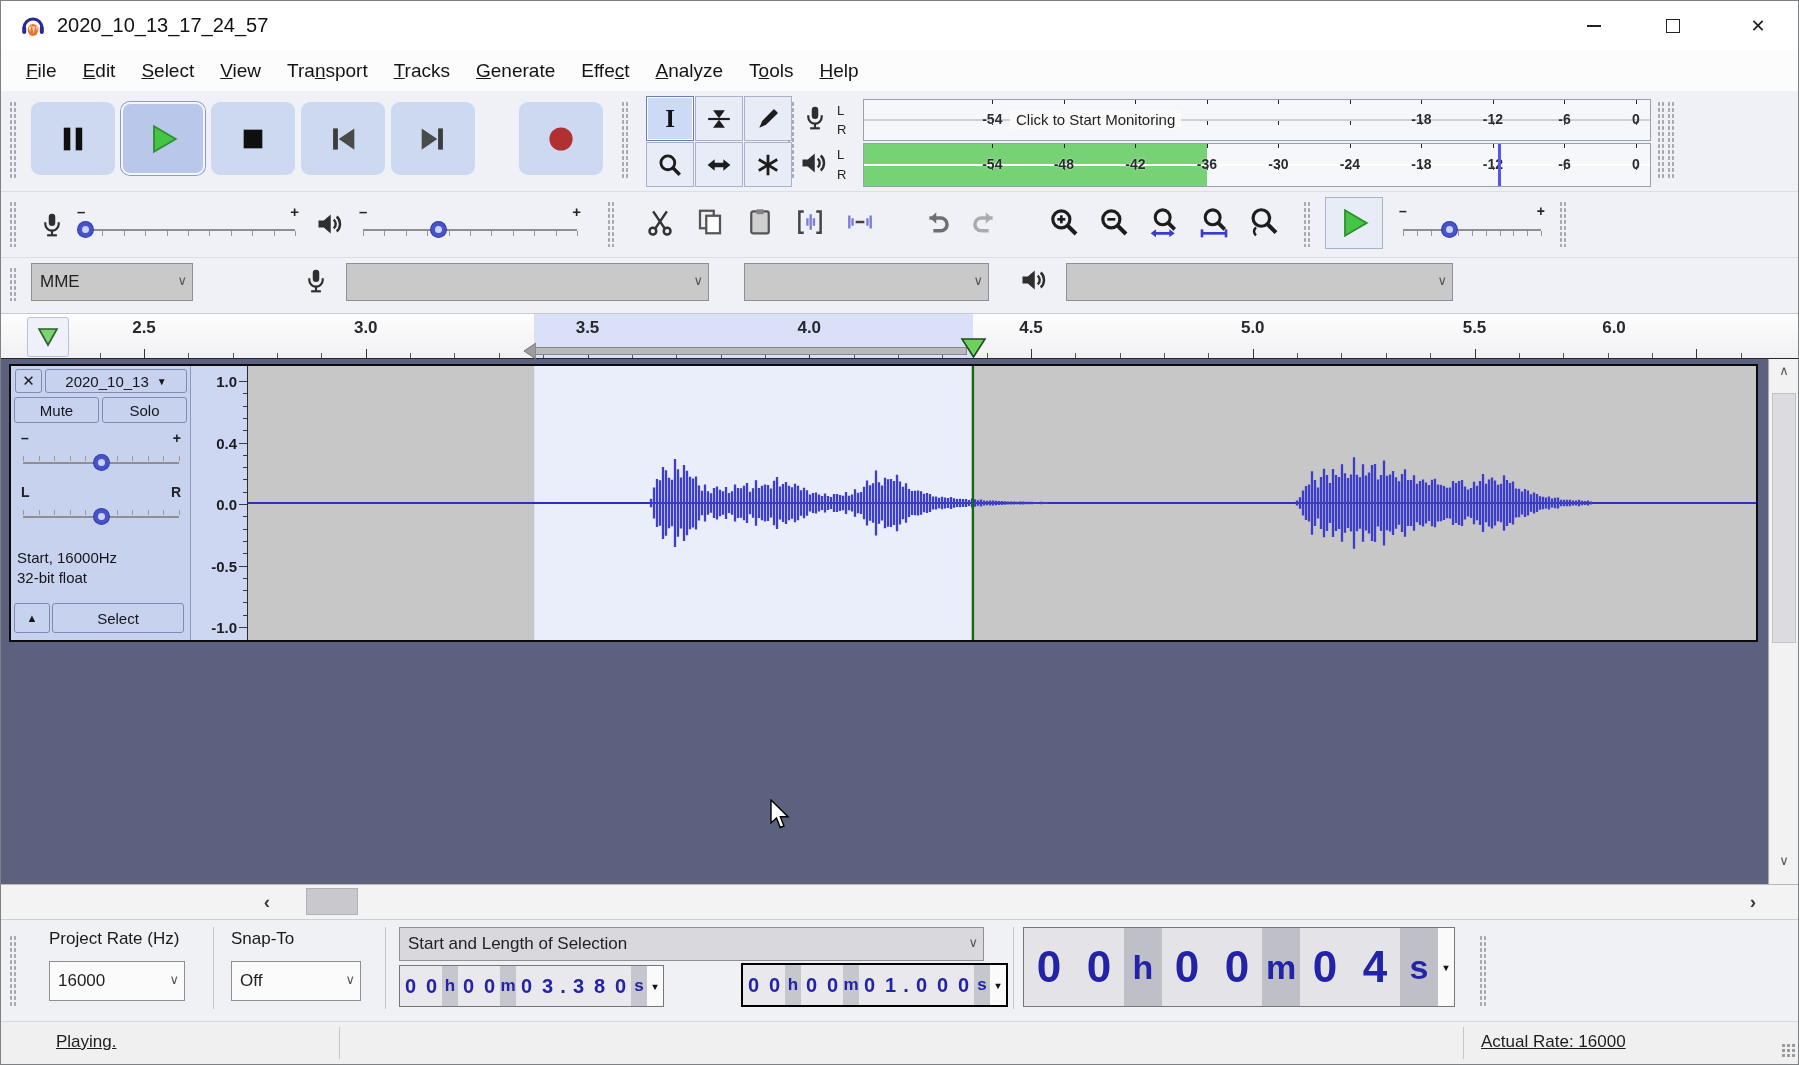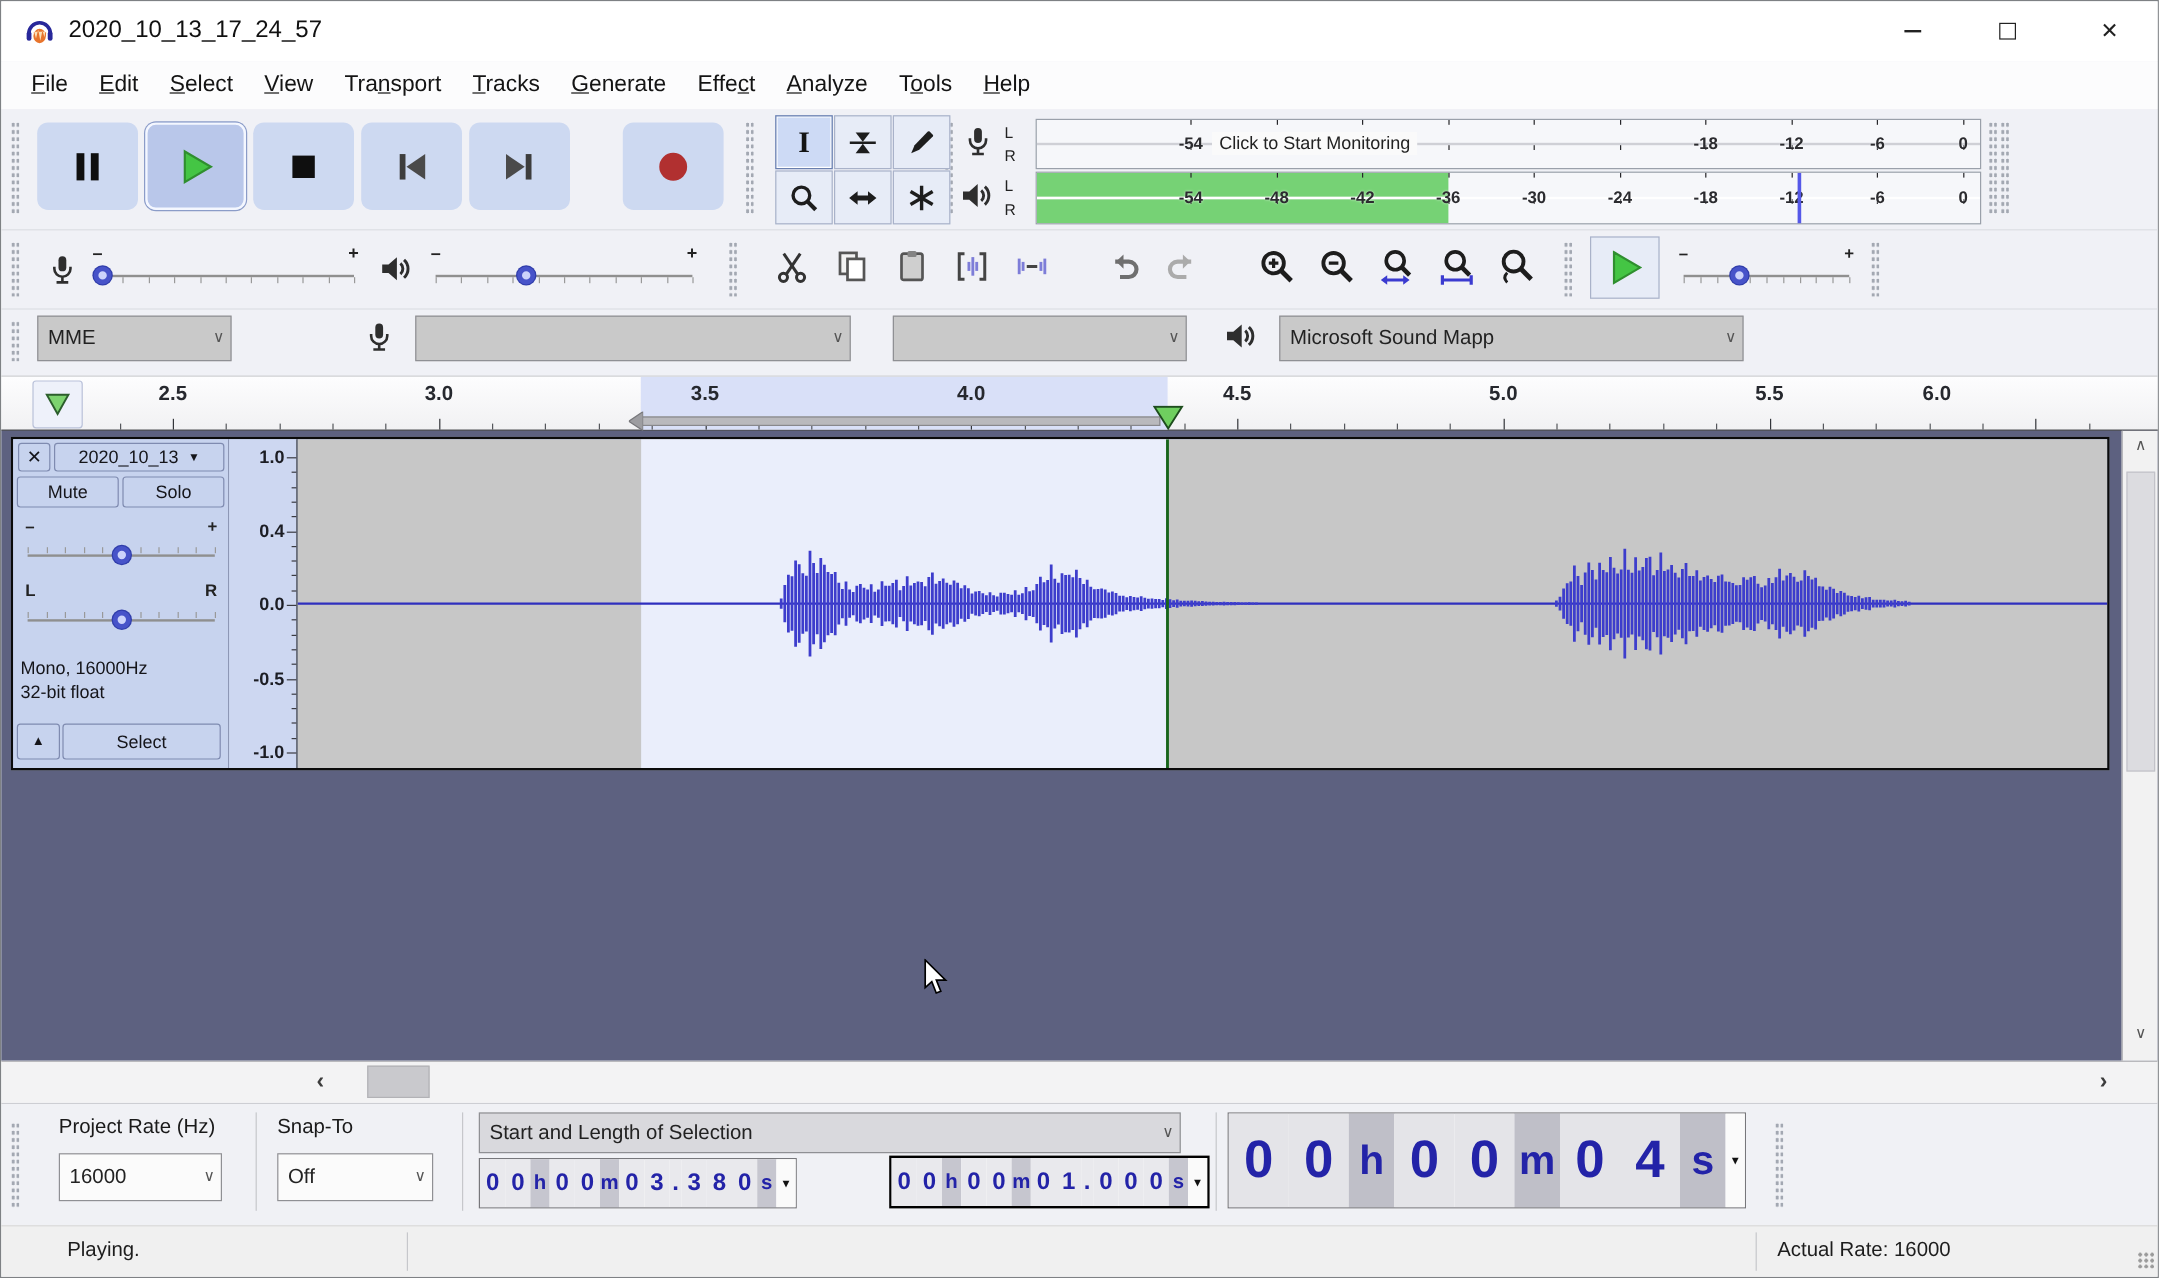--- a/index.html
+++ b/index.html
@@ -1,19 +1,19 @@
 <!DOCTYPE html>
 <html><head>
 <meta charset="utf-8">
 <style>
   html,body{margin:0;padding:0;background:#444;}
   #window{position:relative;width:1799px;height:1065px;background:#f2f3f6;
     font-family:"Liberation Sans",sans-serif;border:1px solid #7e8184;box-sizing:border-box;
     overflow:hidden;-webkit-user-select:none;user-select:none;}
-  .abs{position:absolute;}
+  .abs{position:absolute;text-decoration:underline;}
   #titlebar{position:absolute;left:0;top:0;width:1799px;height:50px;background:#ffffff;}
   #apptitle{position:absolute;left:56px;top:13px;font-size:20px;color:#111;}
   .winbtn{position:absolute;top:0;width:76px;height:50px;display:flex;align-items:center;justify-content:center;color:#222;}
   #menubar{position:absolute;left:0;top:50px;width:1799px;height:40px;background:#fcfcfd;display:flex;align-items:stretch;padding-left:12px;box-sizing:border-box;}
   .menuitem{padding:0 13px;line-height:40px;font-size:19px;color:#141414;cursor:default;}
   #dock{position:absolute;left:0;top:90px;width:1799px;height:223px;background:#f0f1f6;border-bottom:1px solid #c9cacd;box-sizing:border-box;}
   .rowsep{position:absolute;left:0;width:1799px;height:1px;background:#dcdee3;}
   .grip{position:absolute;width:7px;background-image:radial-gradient(#a3a8b2 1.1px, transparent 1.3px);background-size:4px 6px;}
   .tbtn{position:absolute;background:#cdd9f1;border-radius:9px;display:flex;align-items:center;justify-content:center;}
   .tbtn.active{background:#b9c7ea;box-shadow:inset 0 0 0 2px #f4f7ff,0 0 0 1px #8b9cc8;}
@@ -183,21 +183,21 @@
           <div class="slidertick" style="position: absolute; left: 52.8px; top: 28px; width: 1px; height: 5px;"></div>
           <div class="slidertick" style="position: absolute; left: 68.4px; top: 28px; width: 1px; height: 5px;"></div>
           <div class="slidertick" style="position: absolute; left: 84px; top: 28px; width: 1px; height: 5px;"></div>
           <div class="slidertick" style="position: absolute; left: 99.6px; top: 28px; width: 1px; height: 5px;"></div>
           <div class="slidertick" style="position: absolute; left: 115.2px; top: 28px; width: 1px; height: 5px;"></div>
           <div class="slidertick" style="position: absolute; left: 130.8px; top: 28px; width: 1px; height: 5px;"></div>
           <div class="slidertick" style="position: absolute; left: 146.4px; top: 28px; width: 1px; height: 5px;"></div>
           <div class="slidertick" style="position: absolute; left: 162px; top: 28px; width: 1px; height: 5px;"></div>
           <div class="sliderthumb" style="position: absolute; left: 77px; top: 27px; width: 15px; height: 15px;"></div>
         </div>
-        <div style="position: absolute; left: 6px; top: 183px; width: 170px; height: 20px; font-size: 15px; color: rgb(21, 21, 26);">Mono, 16000Hz</div>
+        <div style="position: absolute; left: 6px; top: 183px; width: 170px; height: 20px; font-size: 15px; color: rgb(21, 21, 26);">Start, 16000Hz</div>
         <div style="position: absolute; left: 6px; top: 203px; width: 170px; height: 20px; font-size: 15px; color: rgb(21, 21, 26);">32-bit float</div>
         <div class="panelbtn" style="position: absolute; left: 3px; top: 237px; width: 36px; height: 30px;">
           <span style="font-size:11px;">▲</span>
         </div>
         <div class="panelbtn" style="position: absolute; left: 41px; top: 237px; width: 132px; height: 30px;">Select</div>
         <div style="position: absolute; left: 180px; top: 0px; width: 57px; height: 274px; background: rgb(205, 215, 241); border-right: 1px solid rgb(42, 43, 49); box-sizing: border-box;"></div>
         <div class="vlab" style="top: 15px; right: auto; left: 186px; width: 40px; text-align: right; position: absolute;">1.0</div>
         <div class="vlab" style="top: 76.5px; right: auto; left: 186px; width: 40px; text-align: right; position: absolute;">0.4</div>
         <div class="vlab" style="top: 138px; right: auto; left: 186px; width: 40px; text-align: right; position: absolute;">0.0</div>
         <div class="vlab" style="top: 199.5px; right: auto; left: 186px; width: 40px; text-align: right; position: absolute;">-0.5</div>
@@ -611,21 +611,20 @@
     <div class="combo" style="position: absolute; left: 743px; top: 262px; width: 245px; height: 38px; background: rgb(201, 201, 201);">
       <div class="chev">∨</div>
     </div>
     <div class="flatbtn" style="position: absolute; left: 1016px; top: 260px; width: 32px; height: 38px;">
       <svg width="28" height="28" viewBox="0 0 24 24">
         <polygon points="3,9 7.5,9 13.5,3.8 13.5,20.2 7.5,15 3,15" fill="#2e2e2e"></polygon>
         <path d="M16 8.2 a5 5 0 0 1 0 7.6 M18.6 5.6 a8.6 8.6 0 0 1 0 12.8" stroke="#2e2e2e" stroke-width="2.1" fill="none"></path>
       </svg>
     </div>
     <div class="combo" style="position: absolute; left: 1065px; top: 262px; width: 387px; height: 38px; background: rgb(201, 201, 201);">
-      <div class="txt">Microsoft Sound Mapp</div>
       <div class="chev">∨</div>
     </div>
     <div style="position: absolute; left: 1767px; top: 358px; width: 32px; height: 525px; background: rgb(242, 242, 242); border-left: 1px solid rgb(169, 169, 173); box-sizing: border-box;"></div>
     <div style="position: absolute; left: 1770px; top: 362px; width: 26px; height: 24px; font-size: 13px; color: rgb(85, 85, 85); text-align: center;">∧</div>
     <div style="position: absolute; left: 1771px; top: 392px; width: 24px; height: 250px; background: rgb(220, 220, 224); border: 1px solid rgb(194, 194, 200); box-sizing: border-box;"></div>
     <div style="position: absolute; left: 1770px; top: 852px; width: 26px; height: 24px; font-size: 13px; color: rgb(85, 85, 85); text-align: center;">∨</div>
     <div style="position: absolute; left: 0px; top: 883px; width: 1799px; height: 35px; background: rgb(243, 243, 244); border-top: 1px solid rgb(185, 185, 189); box-sizing: border-box;"></div>
     <div style="position: absolute; left: 252px; top: 887px; width: 28px; height: 28px; font-size: 19px; color: rgb(60, 60, 60); text-align: center; line-height: 27px; font-weight: bold;">‹</div>
     <div style="position: absolute; left: 305px; top: 887px; width: 52px; height: 27px; background: rgb(201, 201, 205); border: 1px solid rgb(178, 178, 182); box-sizing: border-box;"></div>
     <div style="position: absolute; left: 1738px; top: 887px; width: 28px; height: 28px; font-size: 19px; color: rgb(60, 60, 60); text-align: center; line-height: 27px; font-weight: bold;">›</div>

